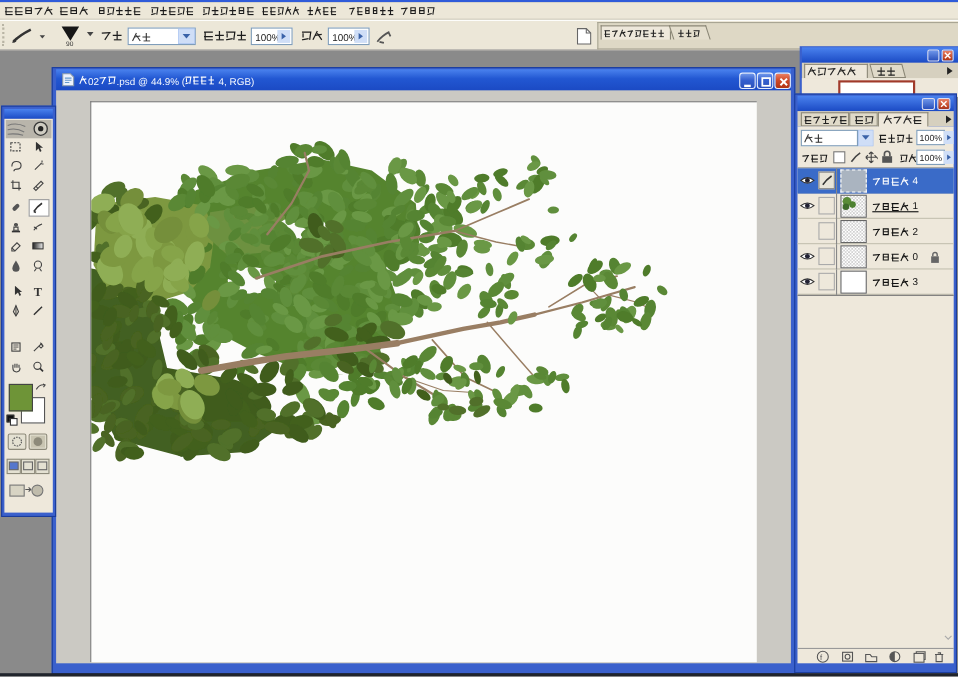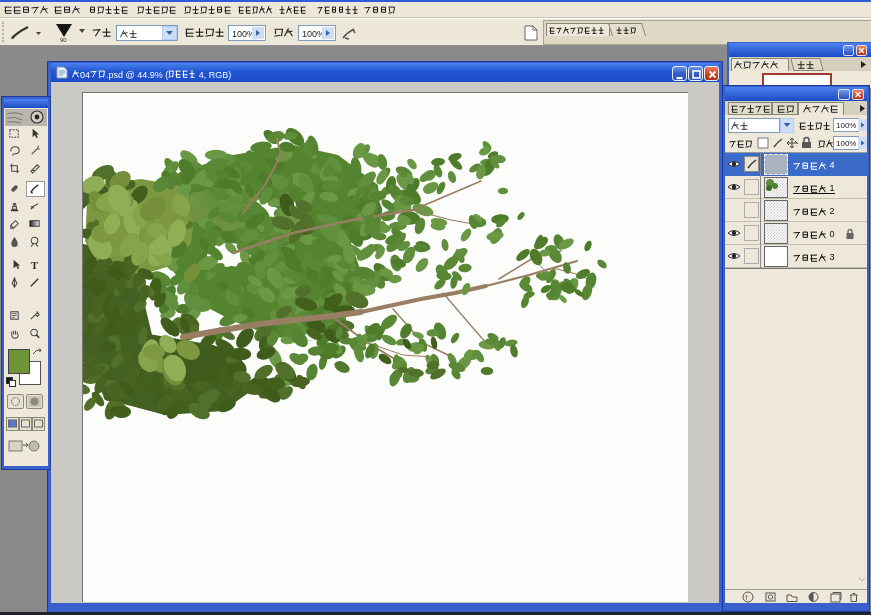--- a/index.html
+++ b/index.html
@@ -258,21 +258,21 @@
 <div class="abs" style="position:absolute;left:51px;top:82px;width:668px;height:521px;background:#cbc9c3"></div>
 <div class="abs" style="position:absolute;left:51px;top:63px;width:668px;height:19px;background:linear-gradient(#4a82ee,#2257d2 45%,#1b4ac4)"></div>
 <svg class="abs" style="left:56px;top:66px" width="12" height="13">
     <path d="M1 1 h7 l3 3 v8 h-10z" fill="#ecf2fc" stroke="#89a"></path>
     <path d="M3 5 h6 M3 7 h6 M3 9 h4" stroke="#69c" stroke-width="1"></path>
   </svg>
 <div class="abs" style="left:72px;top:67px;height:12px;white-space:nowrap;line-height:11px"><svg width="8" height="9" viewBox="0 0 8 9" style="display:inline-block;vertical-align:middle">
       <path d="M3.5 1.1 L0.5 8.3" stroke="#fff" stroke-width="1.00" fill="none"></path>
       <path d="M3.5 3.1 L6.5 8.3" stroke="#fff" stroke-width="1.00" fill="none"></path>
       <path d="M2.0 4.7 L6.5 3.7" stroke="#fff" stroke-width="1.00" fill="none"></path>
-    </svg><span style="font-size:9px;color:#f4f8ff">04</span><svg width="16" height="9" viewBox="0 0 16 9" style="display:inline-block;vertical-align:middle">
+    </svg><span style="font-size:9px;color:#f4f8ff">02</span><svg width="16" height="9" viewBox="0 0 16 9" style="display:inline-block;vertical-align:middle">
       <path d="M0.5 2.9 L6.5 2.4" stroke="#fff" stroke-width="1.00" fill="none"></path>
       <path d="M5.5 2.5 L2.6 8.3" stroke="#fff" stroke-width="1.00" fill="none"></path>
       <path d="M8.5 2.1 L14.5 2.1 L13.5 8.3" stroke="#fff" stroke-width="1.00" fill="none"></path>
       <path d="M9.5 3.1 L9.5 6.7" stroke="#fff" stroke-width="1.00" fill="none"></path>
       <path d="M8.5 8.3 L12.5 7.3" stroke="#fff" stroke-width="1.00" fill="none"></path>
     </svg><span style="font-size:9px;color:#f4f8ff">.psd&nbsp;@&nbsp;44.9%&nbsp;(</span><svg width="28" height="9" viewBox="0 0 28 9" style="display:inline-block;vertical-align:middle">
       <path d="M0.5 2.1 L5.5 2.1 L4.5 8.3" stroke="#fff" stroke-width="1.00" fill="none"></path>
       <path d="M1.5 3.1 L1.5 6.7" stroke="#fff" stroke-width="1.00" fill="none"></path>
       <path d="M0.5 8.3 L3.5 7.3" stroke="#fff" stroke-width="1.00" fill="none"></path>
       <path d="M7.5 2.1 L12.5 2.1" stroke="#fff" stroke-width="1.00" fill="none"></path>

